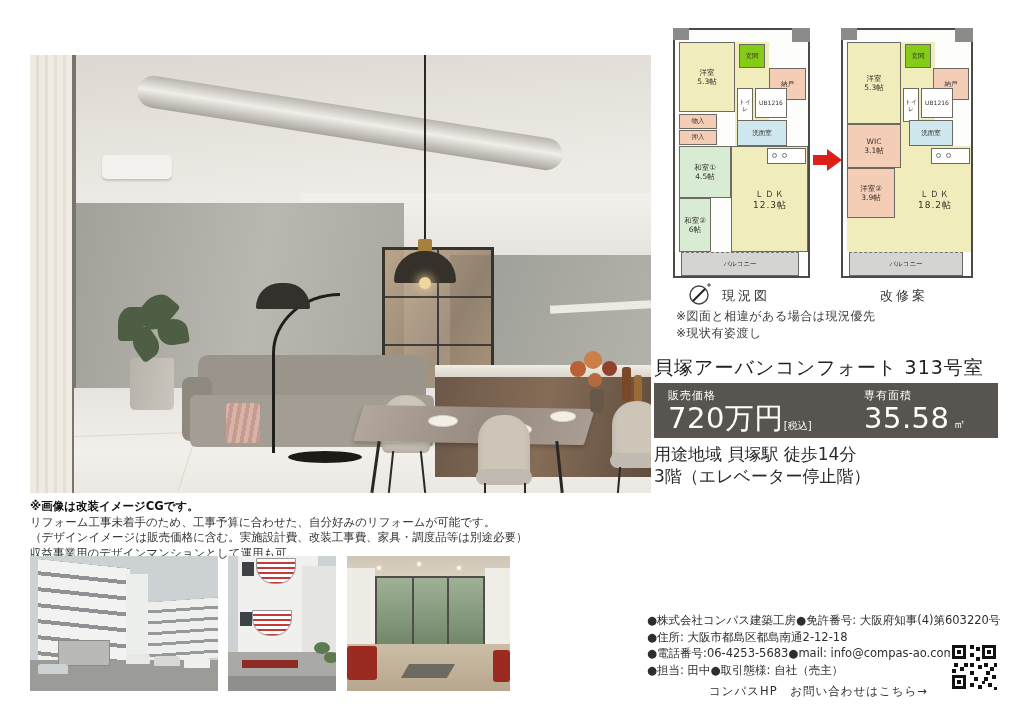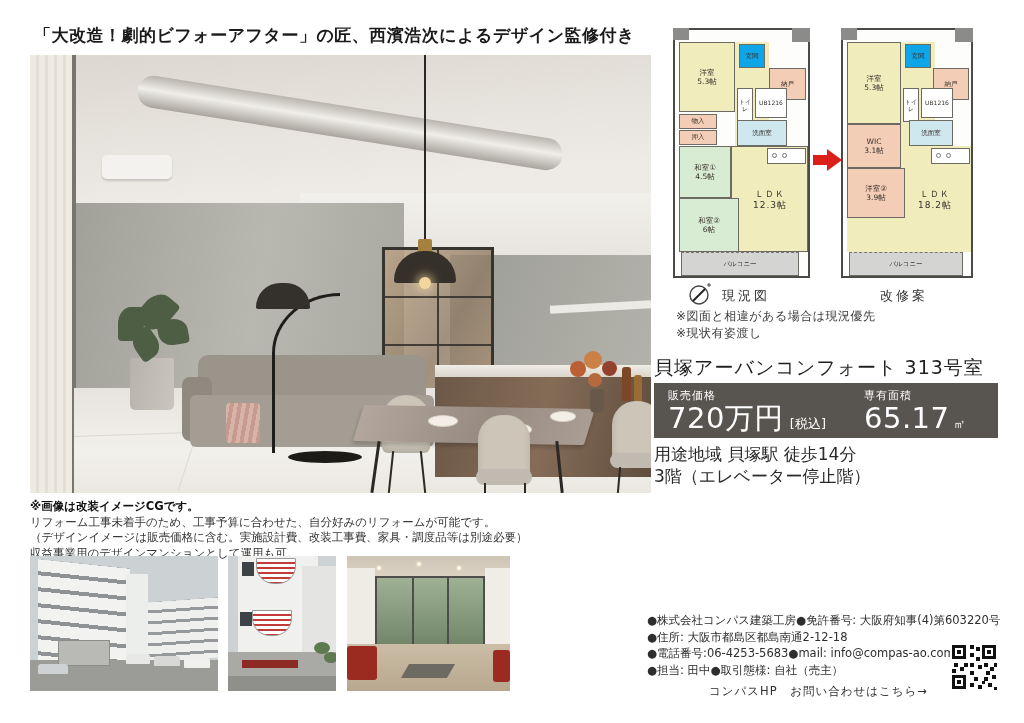--- a/index.html
+++ b/index.html
@@ -54,40 +54,40 @@
   .chair-back { position:absolute; background:#ccc5b8; border-radius:24px 24px 6px 6px; box-shadow:inset 0 -4px 6px rgba(0,0,0,.12); }
   .chair-seat { position:absolute; background:#c1bab0; border-radius:8px; }
   .cleg { position:absolute; width:2px; background:#2c2926; }
 
   
   .plan { background:#fdfdfb; border:2px solid #4a4a48; }
   .plan-current { left:673px; top:28px; width:137px; height:250px; }
   .plan-renovated { left:841px; top:28px; width:132px; height:250px; }
   .room { position:absolute; display:flex; align-items:center; justify-content:center; text-align:center; white-space:pre-line; font-size:7.5px; line-height:1.25; color:#38322c; border:1px solid #6d6a64; }
   .c-yellow { background:#f1ecbb; } .c-green { background:#d8ecd3; } .c-salmon { background:#f4cdb6; }
-  .c-blue { background:#cfe7ef; } .c-gray { background:#0ea5e9; } .c-white { background:#ffffff; }
+  .c-blue { background:#cfe7ef; } .c-gray { background:#84cc16; } .c-white { background:#ffffff; }
   .c-balc { background:#d4d4d2; border-top:1px dashed #77756f; }
   .hall { position:absolute; background:#f1ecbb; }
   .corner { position:absolute; background:#8b8b89; }
   .kitchenette { position:absolute; background:#fff; border:1px solid #6d6a64; }
   .kitchenette i { position:absolute; width:5px; height:5px; border:1px solid #777; border-radius:50%; }
   .ldk-label { border:none; background:transparent; font-size:9px; letter-spacing:1px; }
   .plan-caption { font-size:13px; letter-spacing:3px; color:#333; }
   .plan-note { font-size:12px; color:#3a3a3a; letter-spacing:0.5px; }
   .reno-arrow { left:813px; top:149px; width:30px; height:22px; }
   .reno-arrow .bar { position:absolute; left:0; top:6px; width:14px; height:10px; background:#dd1f1a; }
   .reno-arrow .head { position:absolute; left:14px; top:0; width:0; height:0; border-left:15px solid #dd1f1a; border-top:11px solid transparent; border-bottom:11px solid transparent; }
 
   
   .prop-name { left:654px; top:355px; width:360px; font-size:19px; color:#1f1f1f; letter-spacing:1px; }
   .price-box { left:654px; top:383px; width:344px; height:55px; background:#585551; color:#fff; display:flex; }
   .pb-col { position:relative; padding:5px 0 0 14px; }
   .pb-label { font-size:11px; letter-spacing:1px; }
   .pb-big { font-size:29px; letter-spacing:0.5px; line-height:1.0; }
-  .pb-small { font-size:13px; margin-left:6px; }
+  .pb-small { font-size:10px; }
   .pb-unit { font-size:12px; margin-left:4px; }
   .pb-row { display:flex; align-items:flex-end; margin-top:1px; }
   .access1 { left:654px; top:443px; font-size:17px; color:#2a2a2a; }
   .access2 { left:654px; top:465px; font-size:17px; color:#2a2a2a; }
 
   
   .cg-note { left:30px; top:499px; width:600px; font-size:11.5px; color:#333; line-height:1.35; }
   .cg-note .bold { font-weight:bold; color:#111; }
 
   
@@ -136,21 +136,20 @@
   .caption-current { left:722px; top:287px; }
   .caption-renovated { left:880px; top:287px; }
   .note1 { left:676px; top:308px; }
   .note2 { left:676px; top:325px; }
 </style>
 </head>
 <body>
 
 <div class="page">
 
-  <div class="abs title">「大改造！劇的ビフォーアフター」の匠、西濱浩次によるデザイン監修付き</div>
 
   <div class="abs main-photo">
     <div class="mp mp-ceiling"></div>
     <div class="mp mp-duct"></div>
     <div class="mp mp-soffit"></div>
     <div class="mp mp-wall-left"></div>
     <div class="mp mp-wall-right"></div>
     <div class="mp mp-shelf"></div>
     <div class="mp mp-ac"></div>
     <div class="mp mp-window"></div>
@@ -218,21 +217,21 @@
     <div class="room c-blue" style="left:62px;top:90px;width:50px;height:26px;font-size:6.5px;">洗面室</div>
     <div class="room c-salmon" style="left:4px;top:84px;width:38px;height:15px;font-size:6.5px;">物入</div>
     <div class="room c-salmon" style="left:4px;top:100px;width:38px;height:15px;font-size:6.5px;">押入</div>
     <div class="room c-yellow" style="left:56px;top:116px;width:77px;height:106px;"></div>
     <div class="kitchenette" style="left:92px;top:118px;width:39px;height:16px;">
         <i style="left:4px;top:4px;"></i>
         <i style="left:14px;top:4px;"></i>
       </div>
     <div class="room c-green" style="left:4px;top:116px;width:52px;height:52px;">和室①
 4.5帖</div>
-    <div class="room c-green" style="left:4px;top:168px;width:60px;height:54px;">和室②
+    <div class="room c-green" style="left:4px;top:168px;width:32px;height:54px;">和室②
 6帖</div>
     <div class="room ldk-label" style="left:60px;top:150px;width:70px;height:40px;">ＬＤＫ
 12.3帖</div>
     <div class="room c-balc" style="left:6px;top:222px;width:118px;height:24px;font-size:6.5px;">バルコニー</div>
   </div>
 
   <div class="abs reno-arrow">
     <span class="bar"></span>
       <span class="head"></span>
   </div>
@@ -248,21 +247,21 @@
     <div class="room c-white" style="left:60px;top:58px;width:16px;height:34px;font-size:6px;">トイレ</div>
     <div class="room c-white" style="left:78px;top:58px;width:32px;height:30px;font-size:6px;">UB1216</div>
     <div class="room c-blue" style="left:66px;top:90px;width:44px;height:26px;font-size:6.5px;">洗面室</div>
     <div class="room c-yellow" style="left:4px;top:116px;width:124px;height:106px;border:none;"></div>
     <div class="kitchenette" style="left:88px;top:118px;width:39px;height:16px;">
         <i style="left:4px;top:4px;"></i>
         <i style="left:14px;top:4px;"></i>
       </div>
     <div class="room c-salmon" style="left:4px;top:94px;width:54px;height:44px;">WIC
 3.1帖</div>
-    <div class="room c-salmon" style="left:4px;top:138px;width:58px;height:50px;">洋室②
+    <div class="room c-salmon" style="left:4px;top:138px;width:48px;height:50px;">洋室②
 3.9帖</div>
     <div class="room ldk-label" style="left:58px;top:150px;width:68px;height:40px;">ＬＤＫ
 18.2帖</div>
     <div class="room c-balc" style="left:6px;top:222px;width:114px;height:24px;font-size:6.5px;">バルコニー</div>
   </div>
 
   <div class="abs compass">
     <svg width="24" height="24" viewBox="0 0 24 24">
       <circle cx="11" cy="13" r="9" fill="none" stroke="#444" stroke-width="1.4"></circle>
       <line x1="5" y1="19" x2="17" y2="7" stroke="#222" stroke-width="2"></line>
@@ -280,21 +279,21 @@
     <div class="pb-col" style="width:196px;">
       <div class="pb-label">販売価格</div>
       <div class="pb-row">
         <span class="pb-big">720万円</span>
         <span class="pb-small">[税込]</span>
       </div>
     </div>
     <div class="pb-col">
       <div class="pb-label">専有面積</div>
       <div class="pb-row">
-        <span class="pb-big">65.17</span>
+        <span class="pb-big">35.58</span>
         <span class="pb-unit">㎡</span>
       </div>
     </div>
   </div>
   <div class="abs access1">用途地域 貝塚駅 徒歩14分</div>
   <div class="abs access2">3階（エレベーター停止階）</div>
 
   <div class="abs cg-note">
     <div class="bold">※画像は改装イメージCGです。</div>
     <div>リフォーム工事未着手のため、工事予算に合わせた、自分好みのリフォームが可能です。</div>

